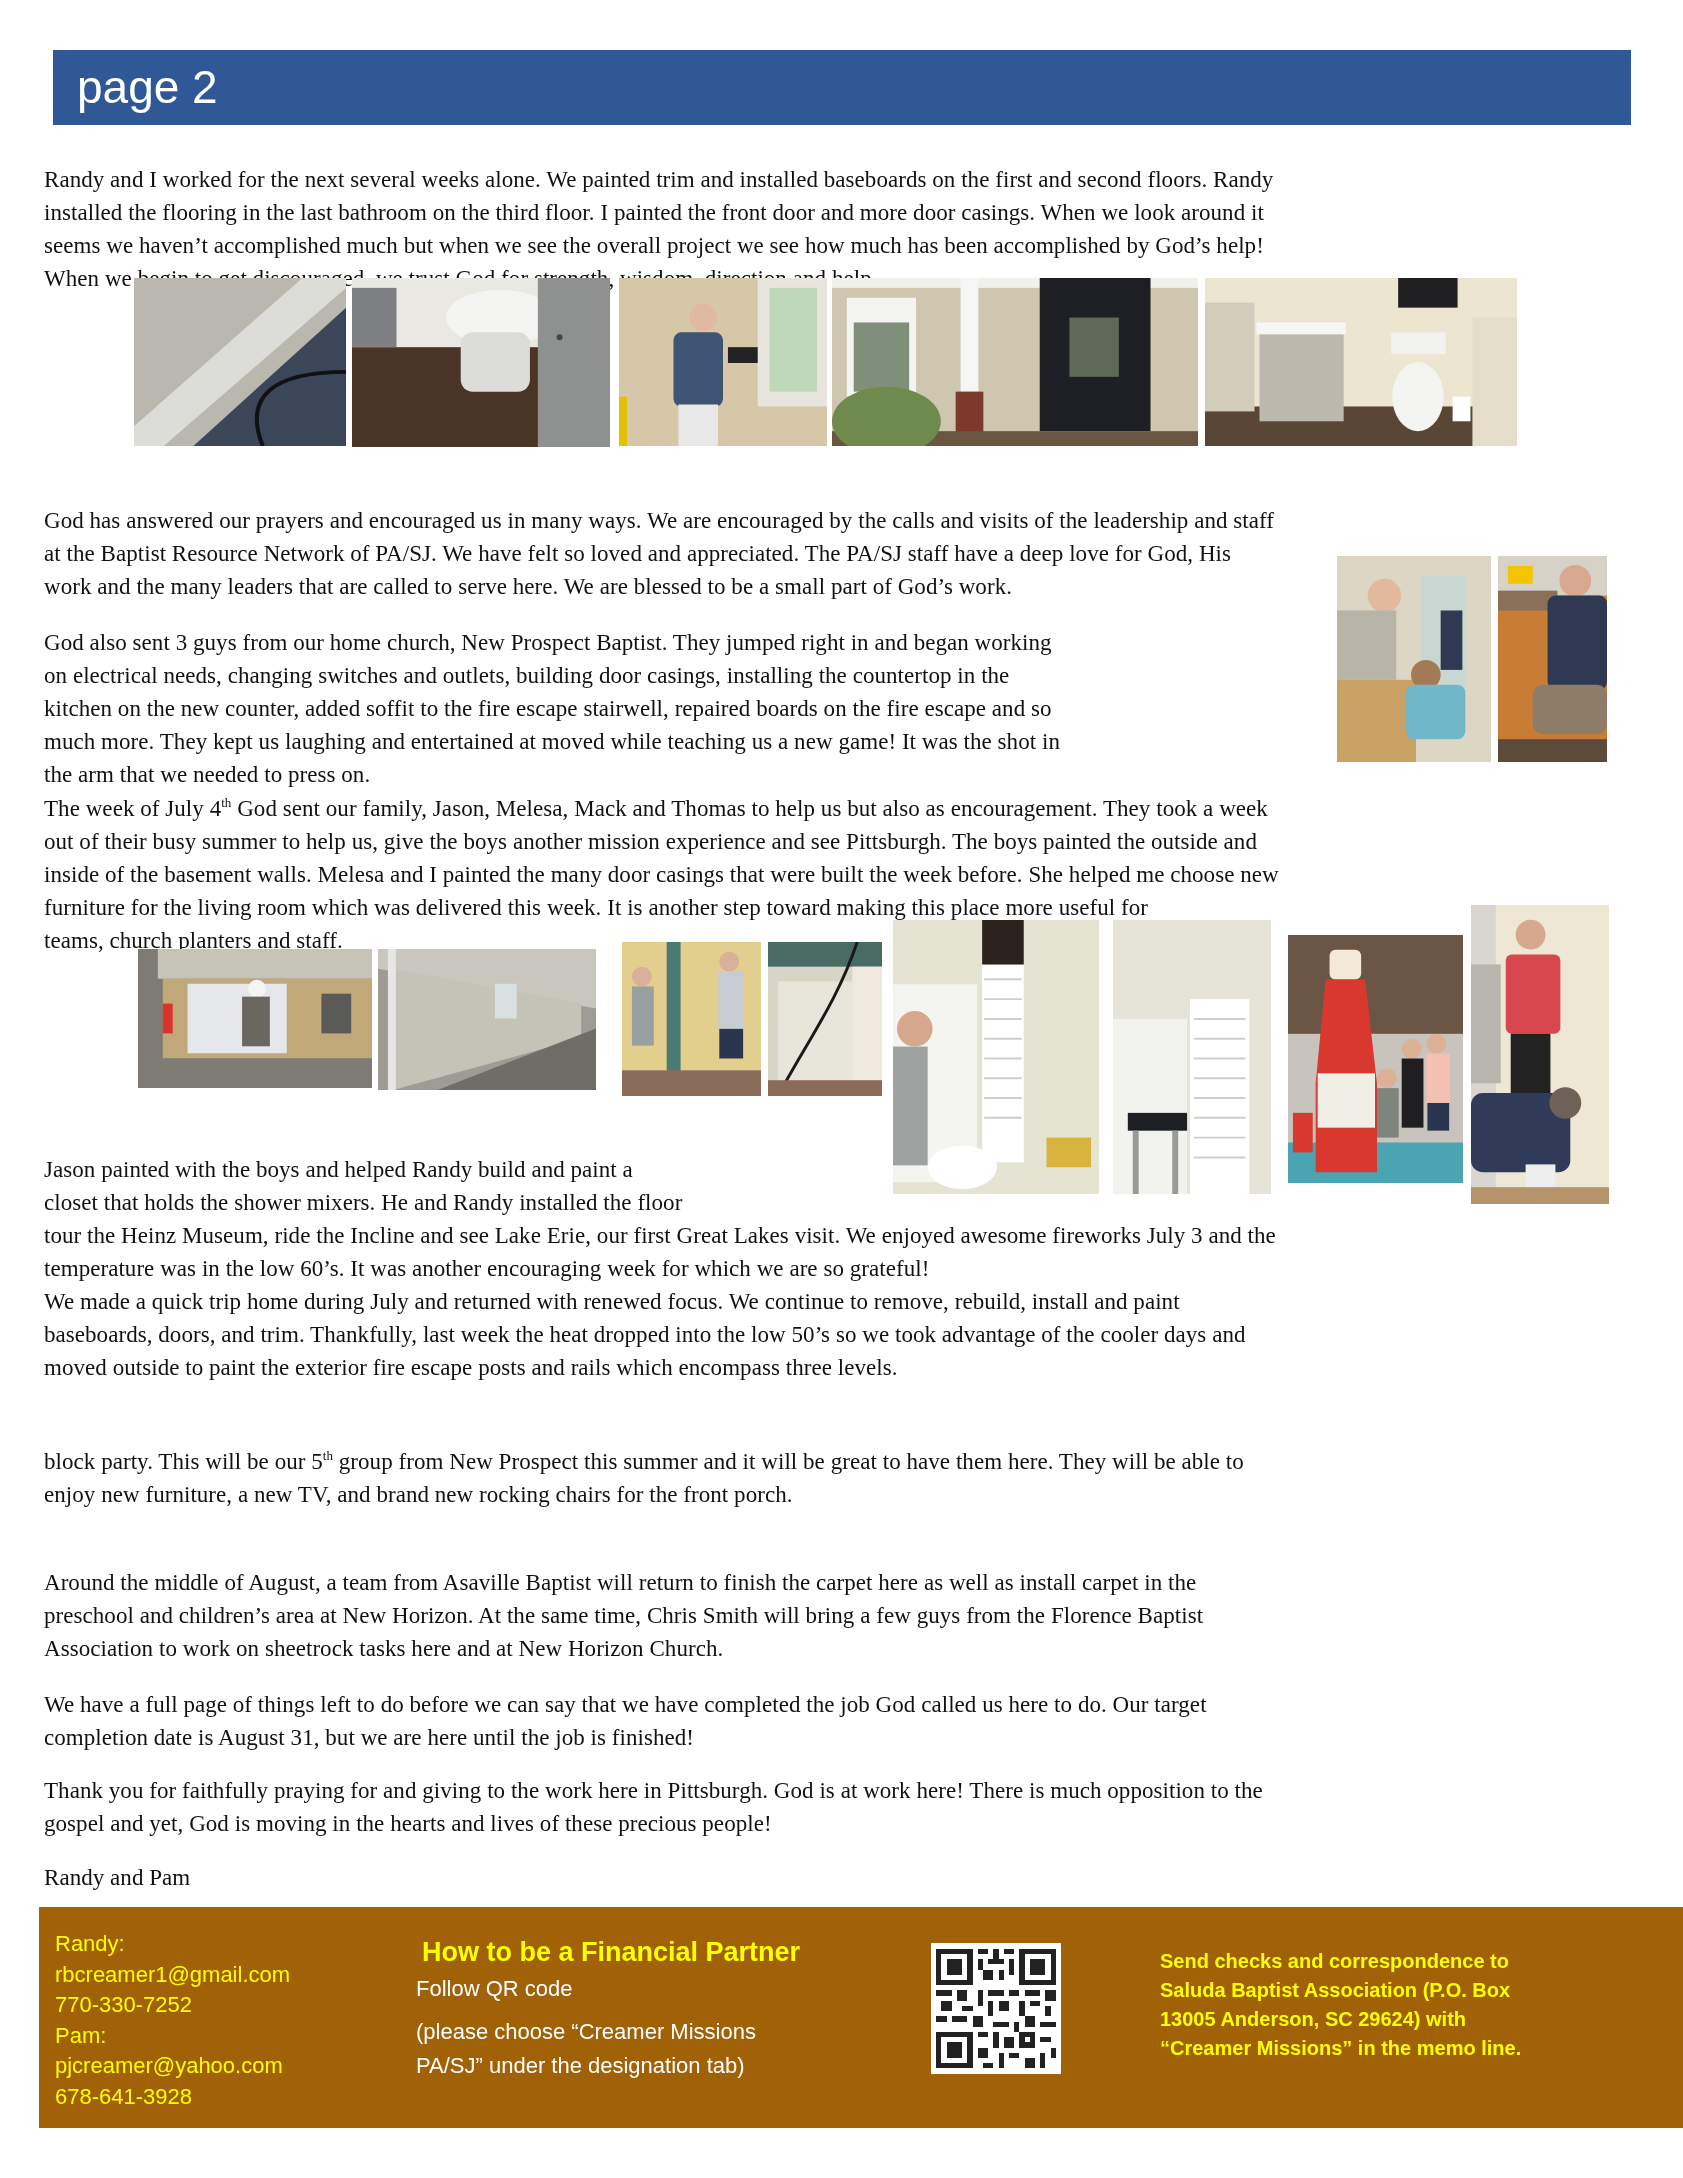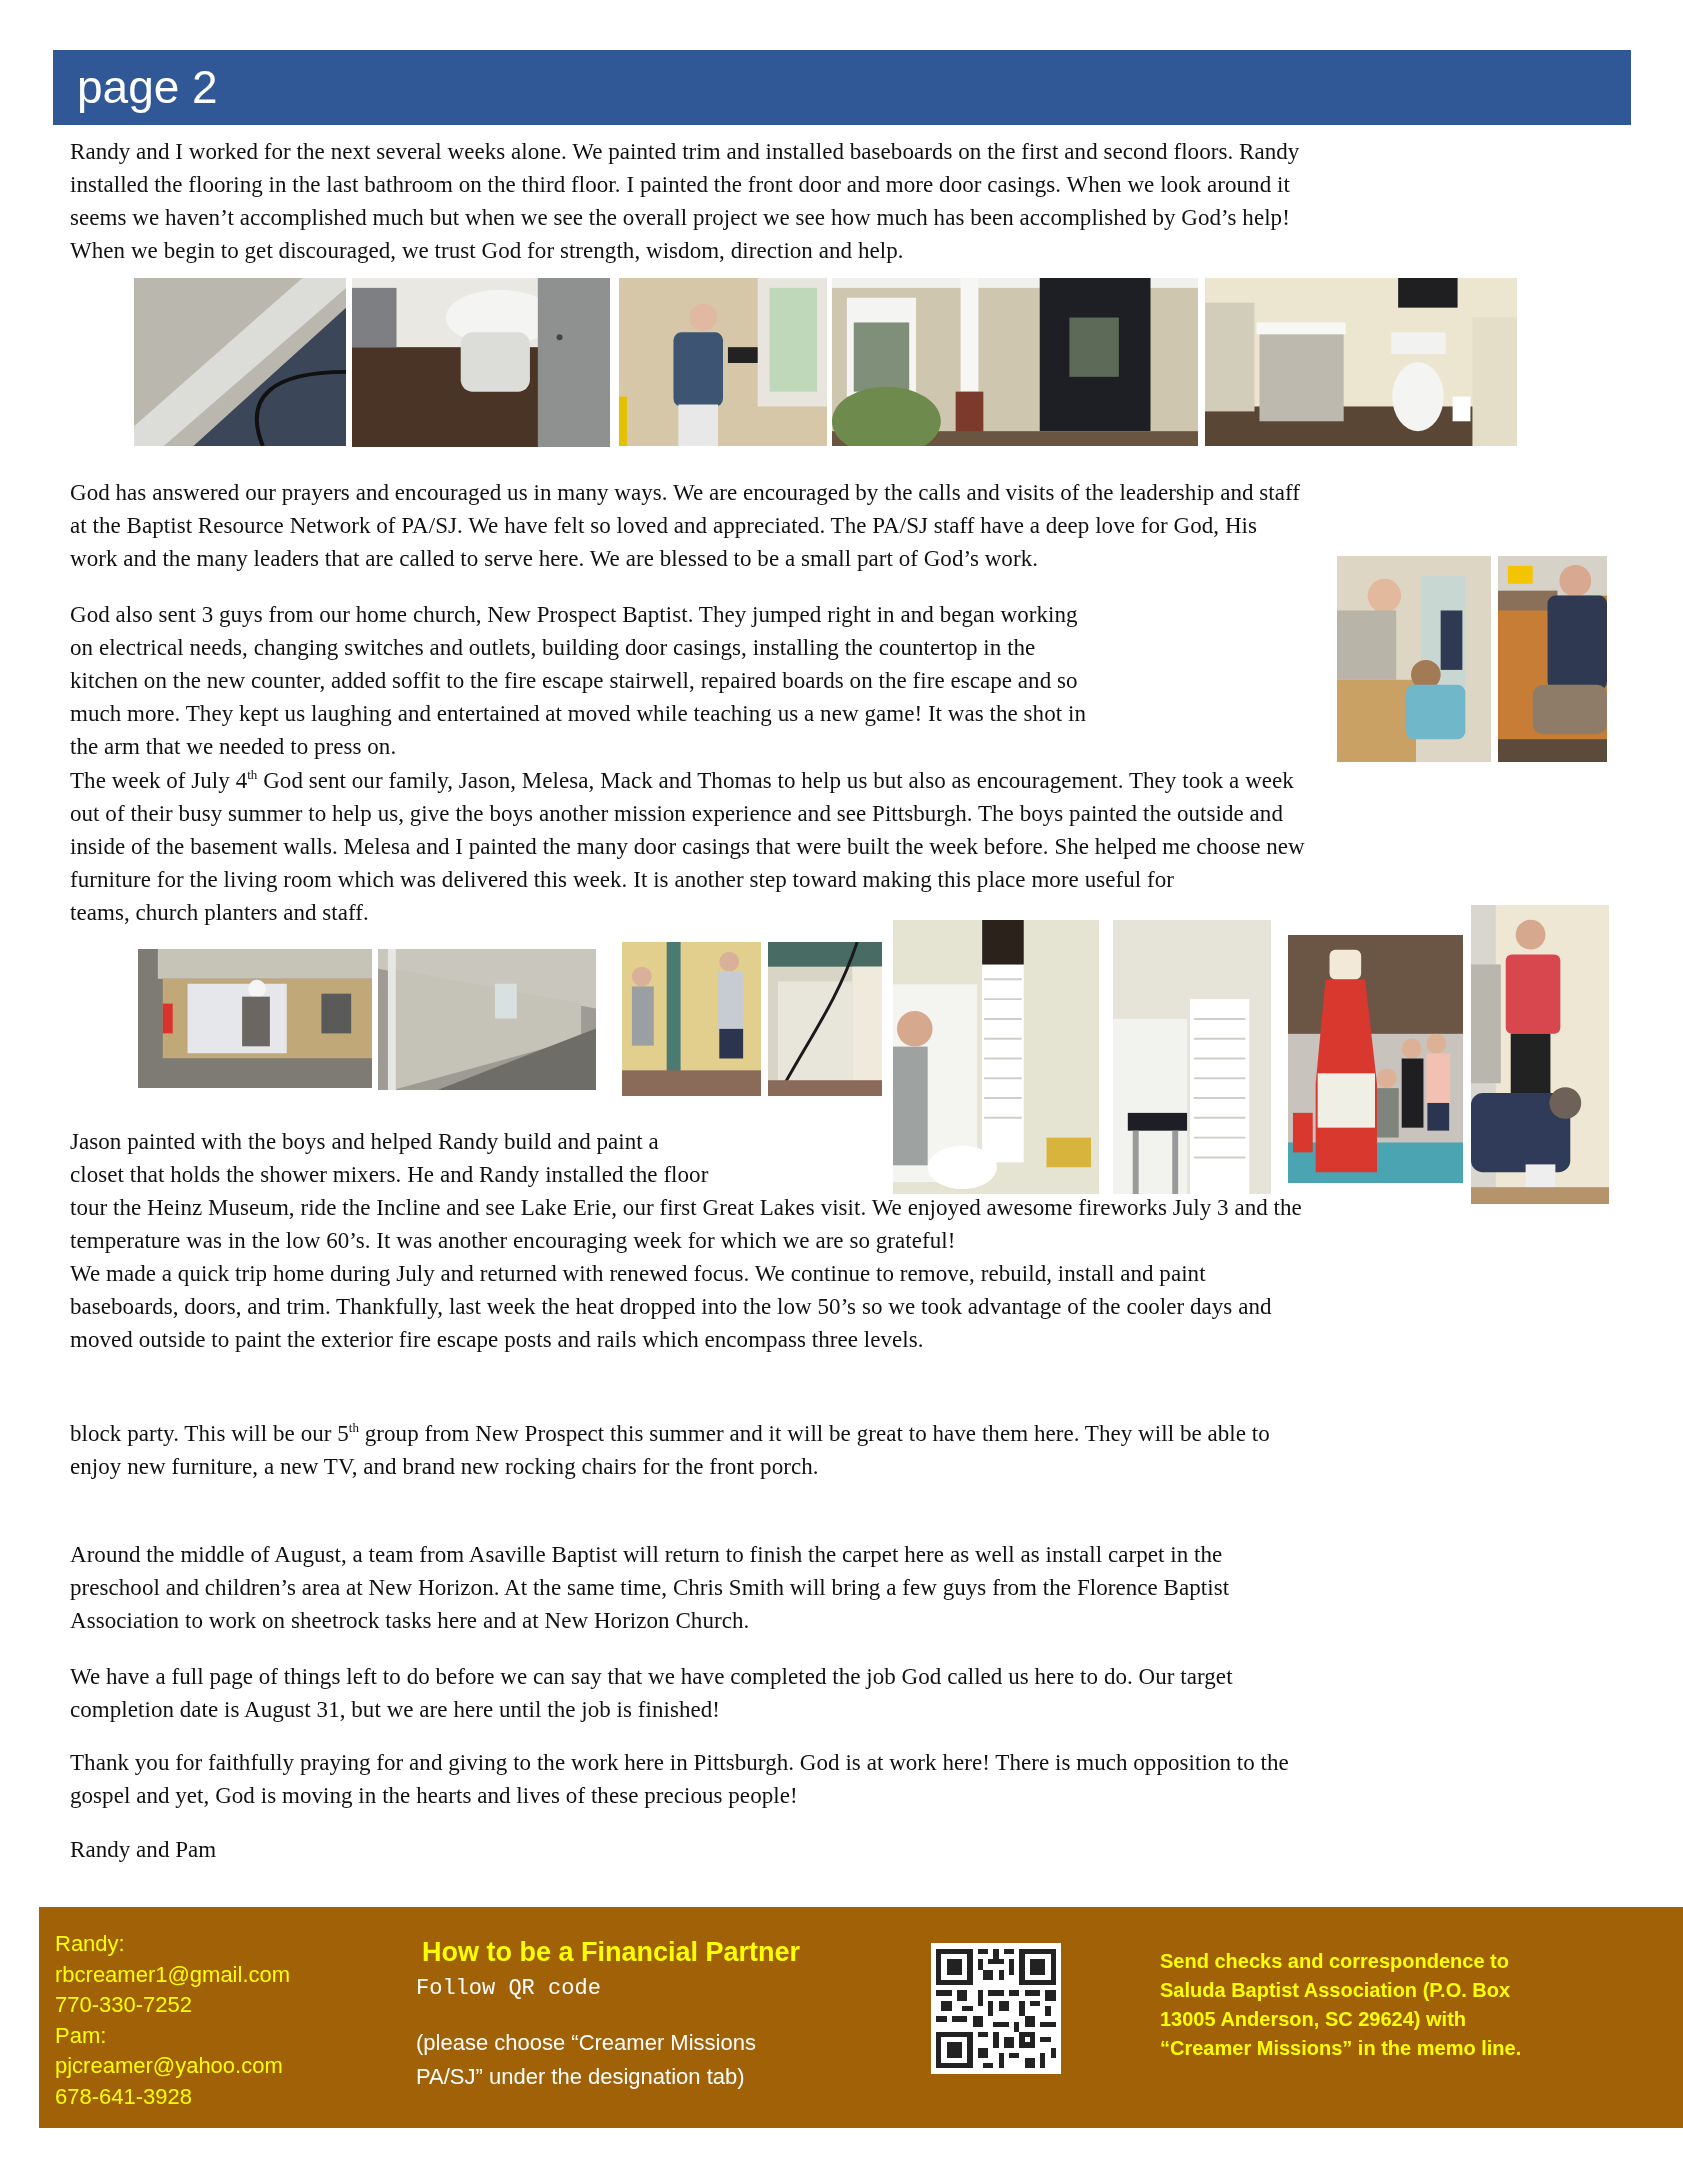--- a/index.html
+++ b/index.html
@@ -1,21 +1,21 @@
 <!DOCTYPE html>
 <html><head>
 <meta charset="utf-8">
 <style>
   html, body { margin:0; padding:0; background:#ffffff; }
   body { width:1683px; height:2178px; position:relative; overflow:hidden; }
   .abs { position:absolute; }
   .header-bar { left:53px; top:50px; width:1578px; height:75px; background:#305796; }
   .header-title { position:absolute; left:24px; top:10px; font-family:"Liberation Sans", sans-serif; font-size:46px; color:#ffffff; line-height:55px; }
   .body-text { font-family:"Liberation Serif", serif; font-size:23px; color:#111111; line-height:33px; margin:0; letter-spacing:0.05px; }
-  .para { position:absolute; left:70px; }
+  .para { position:absolute; left:44px;margin-top:28px; }
   .photo { position:absolute; overflow:hidden; }
   sup { font-size:13px; line-height:0; vertical-align:super; }
   .footer { left:39px; top:1907px; width:1658px; height:221px; background:#a16207; }
   .f-contact { position:absolute; left:16px; top:22px; font-family:"Liberation Sans", sans-serif; font-size:22px; color:#ffff00; line-height:30.5px; }
   .f-mid-title { position:absolute; left:348px; top:30px; font-family:"Liberation Sans", sans-serif; font-weight:bold; font-size:27px; color:#ffff00; white-space:nowrap;margin-left:35px; }
   .f-mid-text { position:absolute; left:377px; top:65px; font-family:"Liberation Sans", sans-serif; font-size:22px; color:#ffffff; line-height:40px; white-space:nowrap; }
   .f-qr { position:absolute; left:892px; top:36px; width:130px; height:131px; background:#ffffff; }
   .f-right { position:absolute; left:1121px; top:40px; font-family:"Liberation Sans", sans-serif; font-weight:bold; font-size:20px; color:#ffff00; line-height:29px; white-space:nowrap; }
 </style>
 </head>
@@ -296,21 +296,21 @@
     <div>Randy:</div>
     <div>rbcreamer1@gmail.com</div>
     <div>770-330-7252</div>
     <div>Pam:</div>
     <div>pjcreamer@yahoo.com</div>
     <div>678-641-3928</div>
   </div>
 
   <div class="f-mid-title">How to be a Financial Partner</div>
   <div class="f-mid-text">
-    <div style="line-height:34px;margin-bottom:20px;font-family:Liberation Mono, monospace;">Follow QR code</div>
+    <div style="line-height:34px;margin-bottom:9px;">Follow QR code</div>
     <div style="line-height:34px;">(please choose “Creamer Missions</div>
     <div style="line-height:34px;">PA/SJ” under the designation tab)</div>
   </div>
 
   <div class="f-qr">
     <svg width="130" height="131" viewBox="0 0 25 25" shape-rendering="crispEdges">
       <rect width="25" height="25" fill="#ffffff"></rect>
       <g fill="#222222">
         <path d="M1,1h7v7h-7z M2,2v5h5v-5z M3,3h3v3h-3z"></path>
         <path d="M17,1h7v7h-7z M18,2v5h5v-5z M19,3h3v3h-3z"></path>

